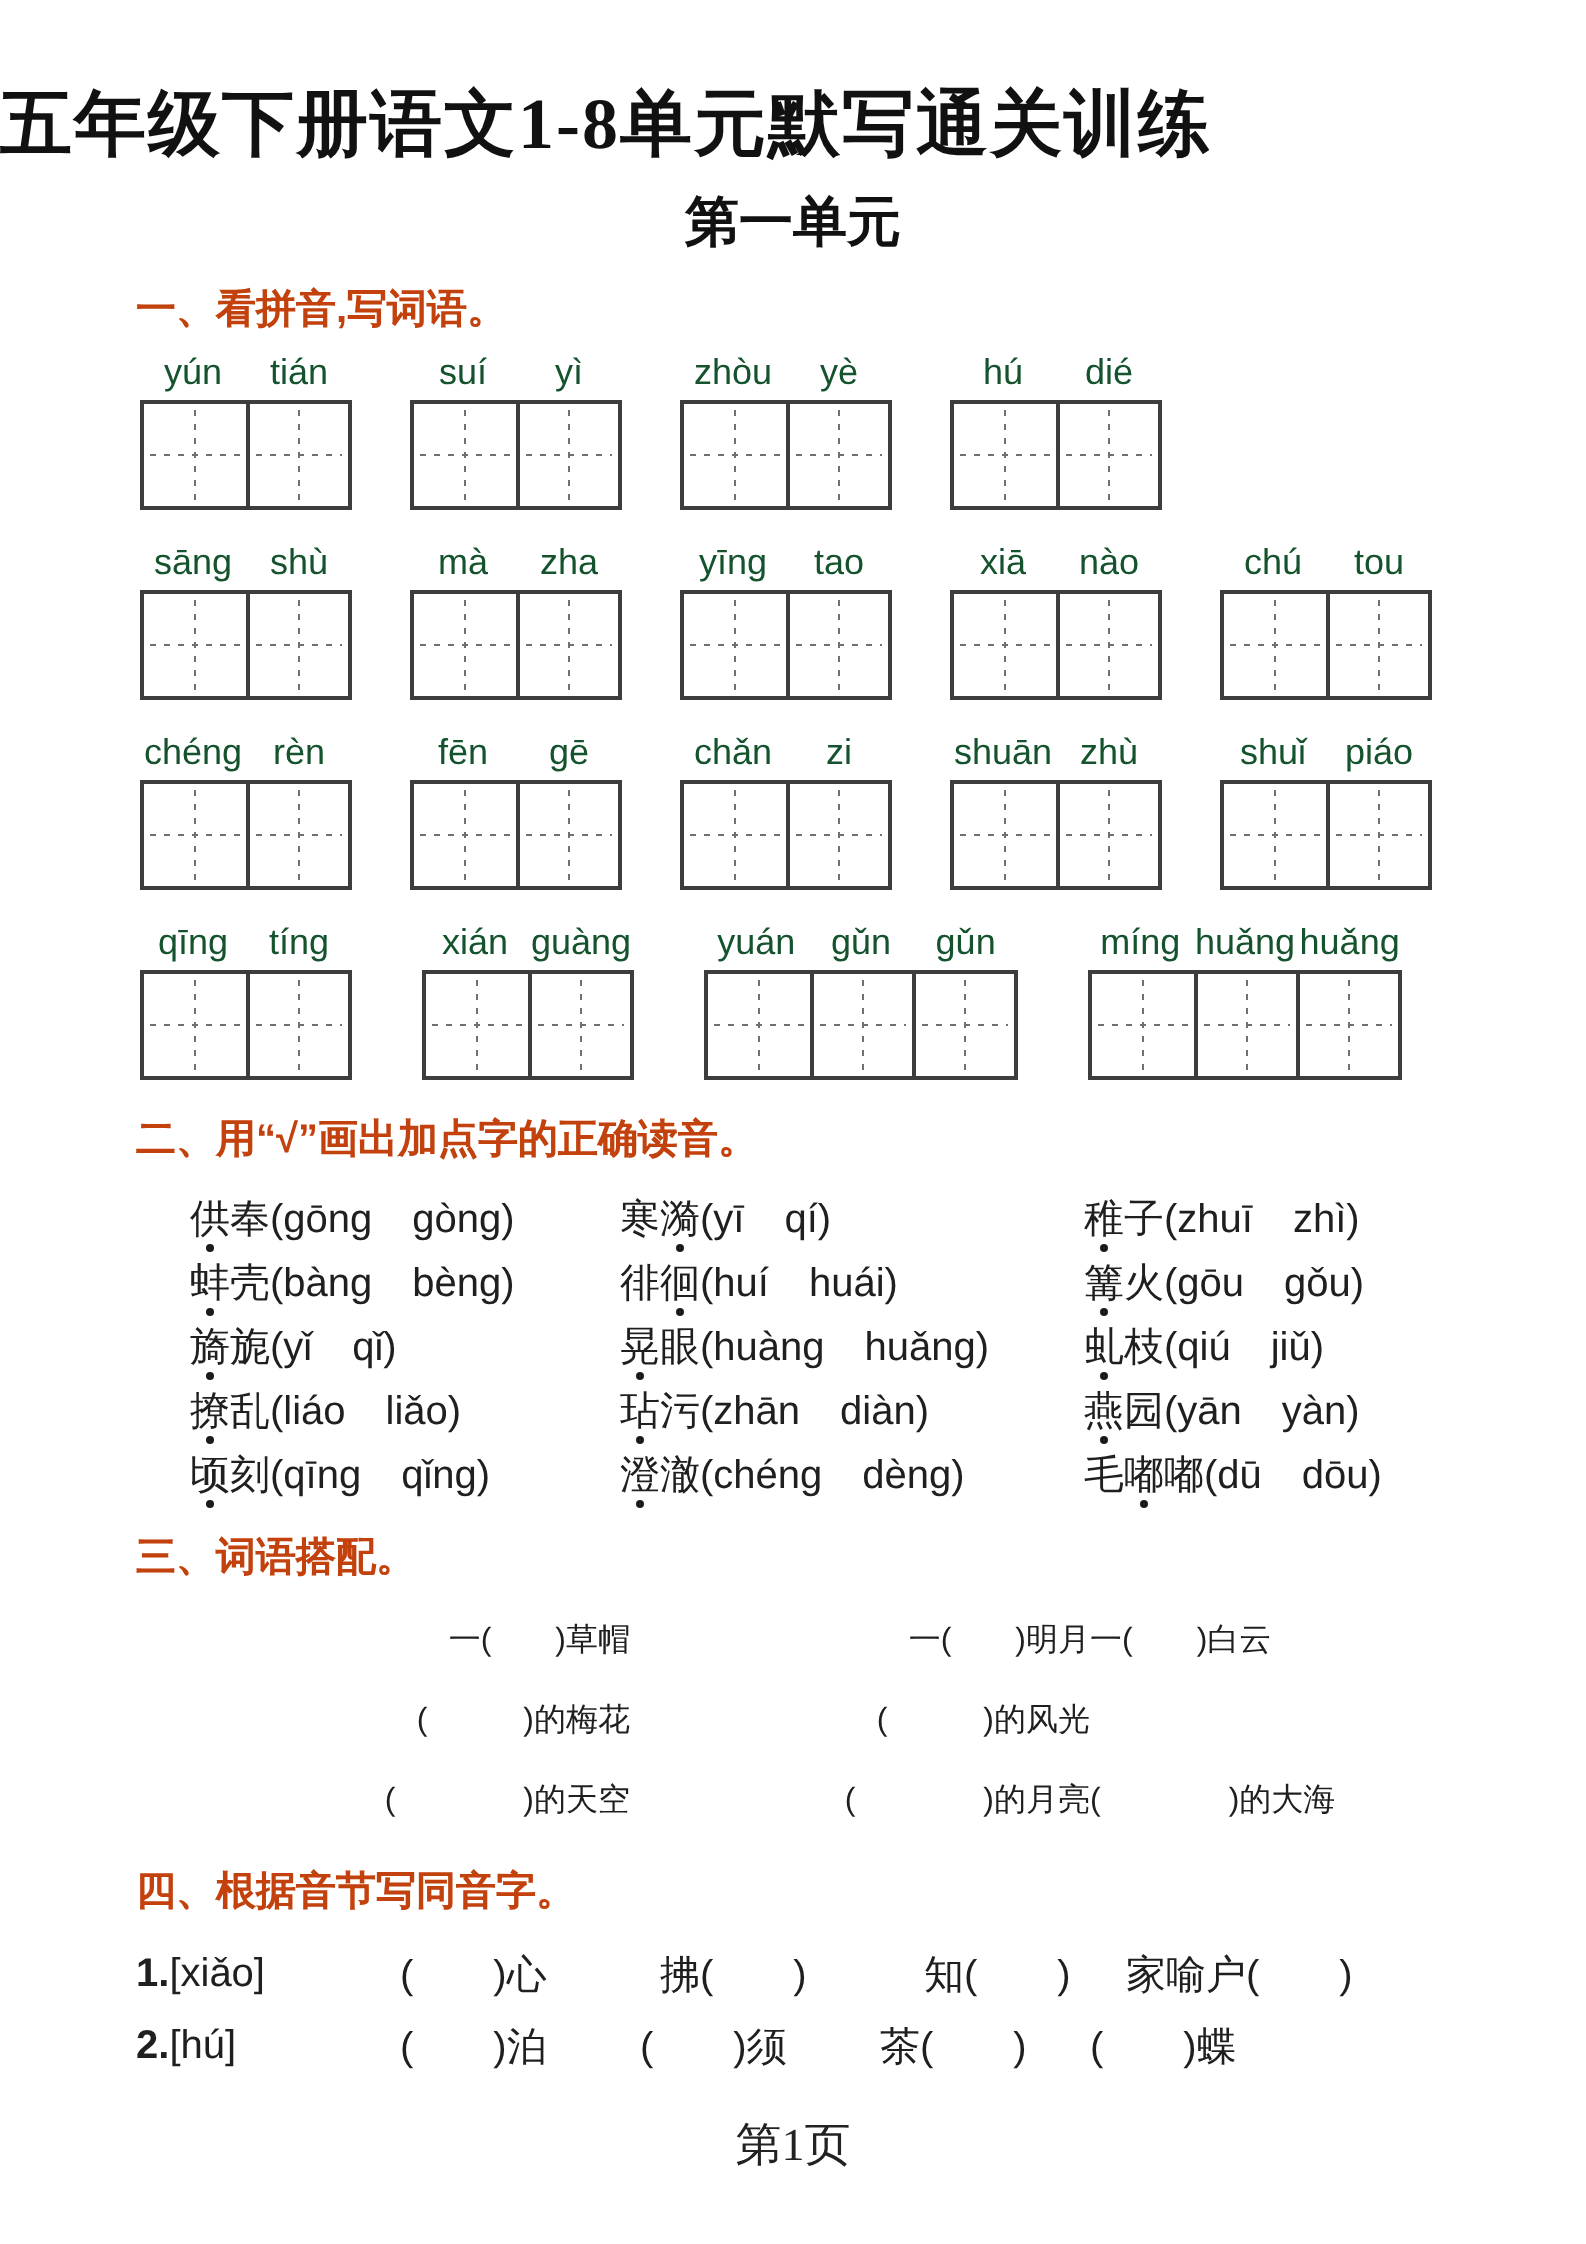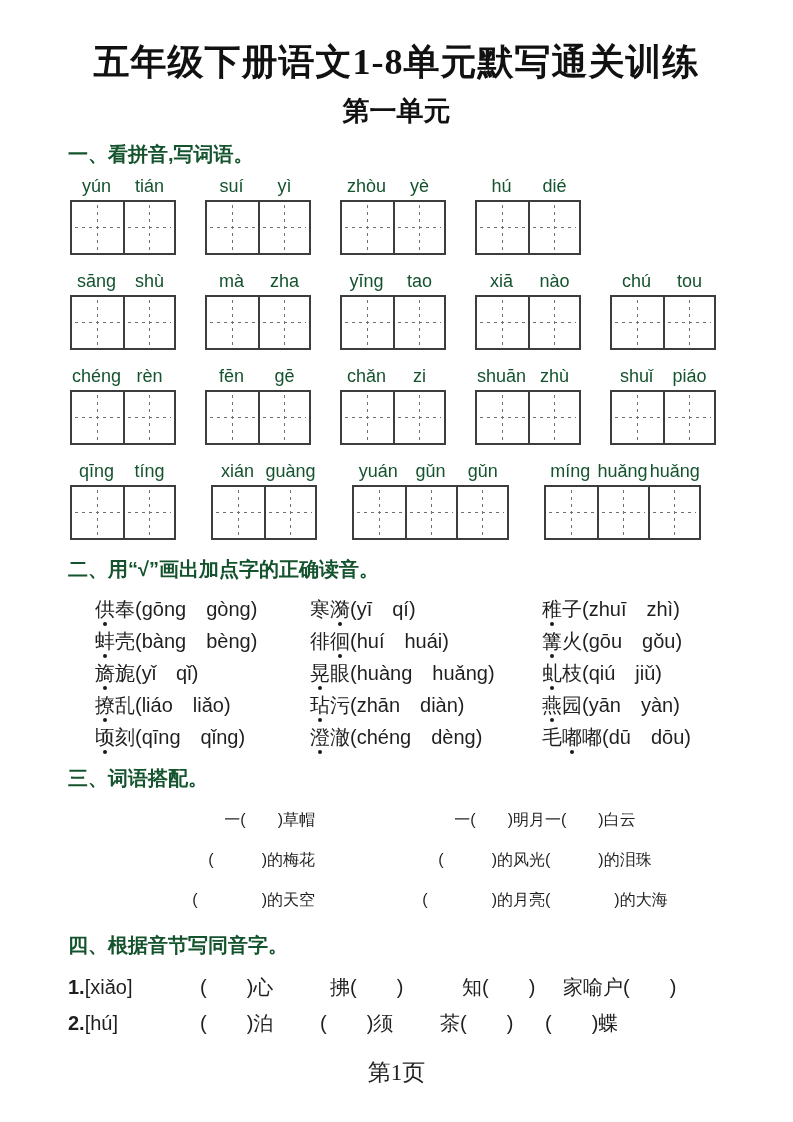--- a/index.html
+++ b/index.html
@@ -5,30 +5,30 @@
   * { margin:0; padding:0; box-sizing:border-box; }
   html,body { background:#ffffff; }
   body {
     width:793px; height:1122px; overflow:hidden;
     font-family:"Liberation Sans","DejaVu Sans",sans-serif;
     color:#1f1f1f;
   }
   .page { width:793px; height:1122px; padding-top:38px; position:relative; }
 
   .title {
-    text-align:center; font-family:"Liberation Serif","DejaVu Serif",serif;
+    text-align:left; font-family:"Liberation Serif","DejaVu Serif",serif;
     font-weight:bold; font-size:36px; letter-spacing:1px; color:#111;
   }
   .subtitle {
     text-align:center; font-family:"Liberation Serif","DejaVu Serif",serif;
     font-weight:bold; font-size:27px; margin-top:6px; color:#111;
   }
 
   .sec-heading {
-    font-weight:bold; font-size:20px; margin:12px 0 4px 68px; color:#14532d;
+    font-weight:bold; font-size:20px; margin:12px 0 4px 68px; color:#c2410c;
   }
 
   
   .prow { display:flex; margin:8px 0 16px 70px; gap:29px; }
   .prow.last { gap:35px; }
   .group { display:flex; flex-direction:column; }
   .syls { display:flex; justify-content:flex-start; font-size:18px; margin-bottom:3px; color:#14532d; }
   .syl { flex:1; text-align:center; white-space:nowrap; }
   .box { display:flex; border:2px solid #3d3d3d; background:#fff; }
   .cell {
@@ -307,21 +307,20 @@
   <div class="sec-heading">三、词语搭配。</div>
   <div class="s3-rows">
     <div class="s3-row">
       <span class="s3-cell c1">一(　　)草帽</span>
       <span class="s3-cell c2">一(　　)明月</span>
       <span class="s3-cell c3">一(　　)白云</span>
     </div>
     <div class="s3-row">
       <span class="s3-cell c1">(　　　)的梅花</span>
       <span class="s3-cell c2">(　　　)的风光</span>
-      <span class="s3-cell c3">(　　　)的泪珠</span>
     </div>
     <div class="s3-row">
       <span class="s3-cell c1">(　　　　)的天空</span>
       <span class="s3-cell c2">(　　　　)的月亮</span>
       <span class="s3-cell c3">(　　　　)的大海</span>
     </div>
   </div>
 
   <div class="sec-heading">四、根据音节写同音字。</div>
   <div class="s4-rows">

